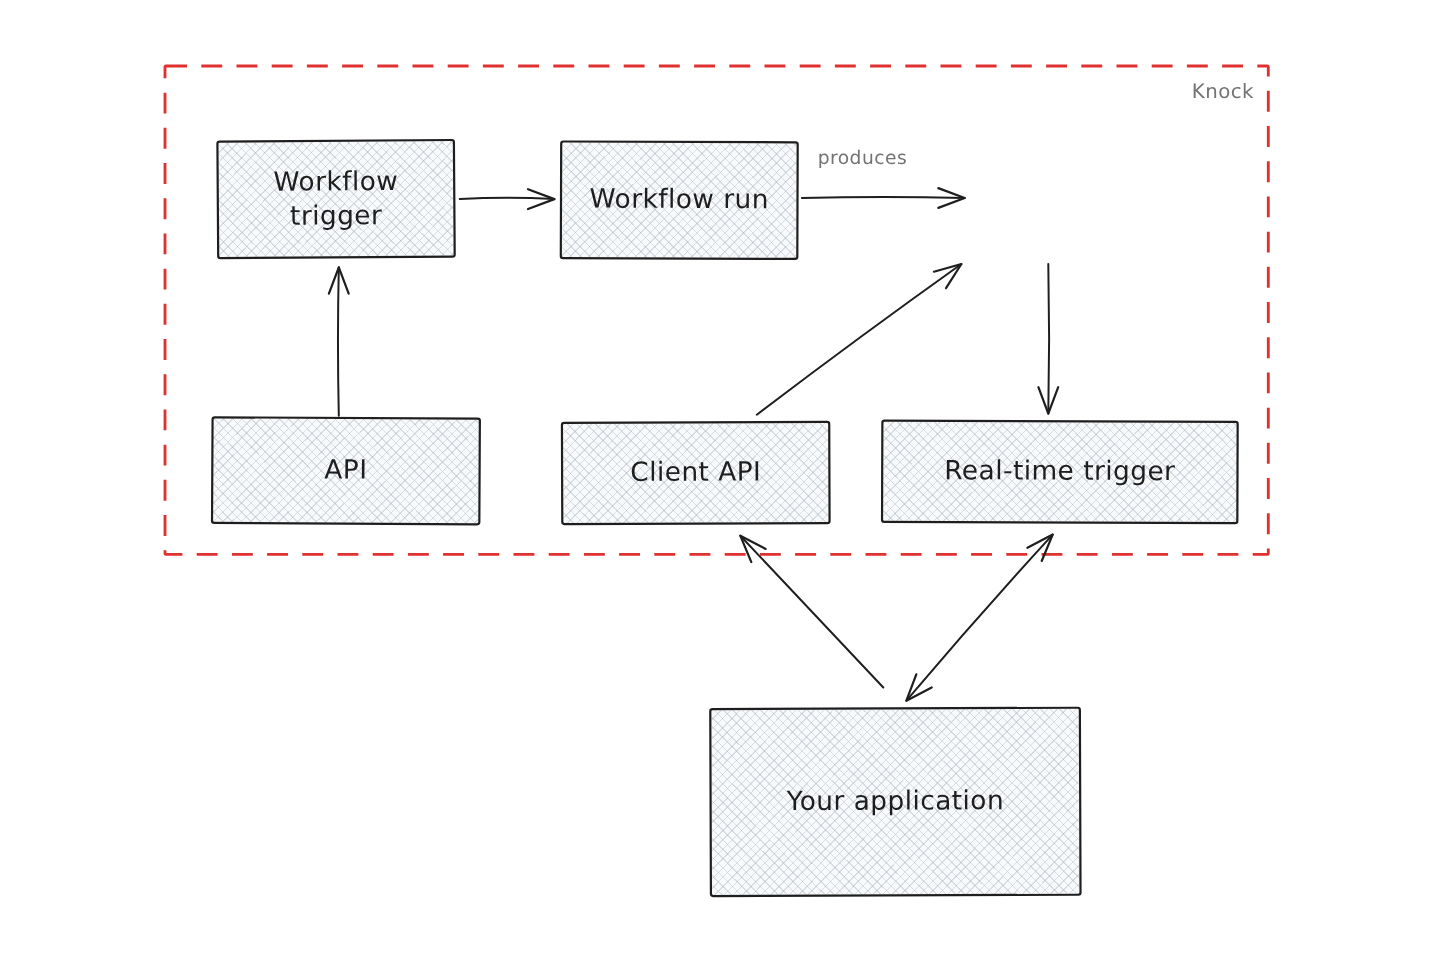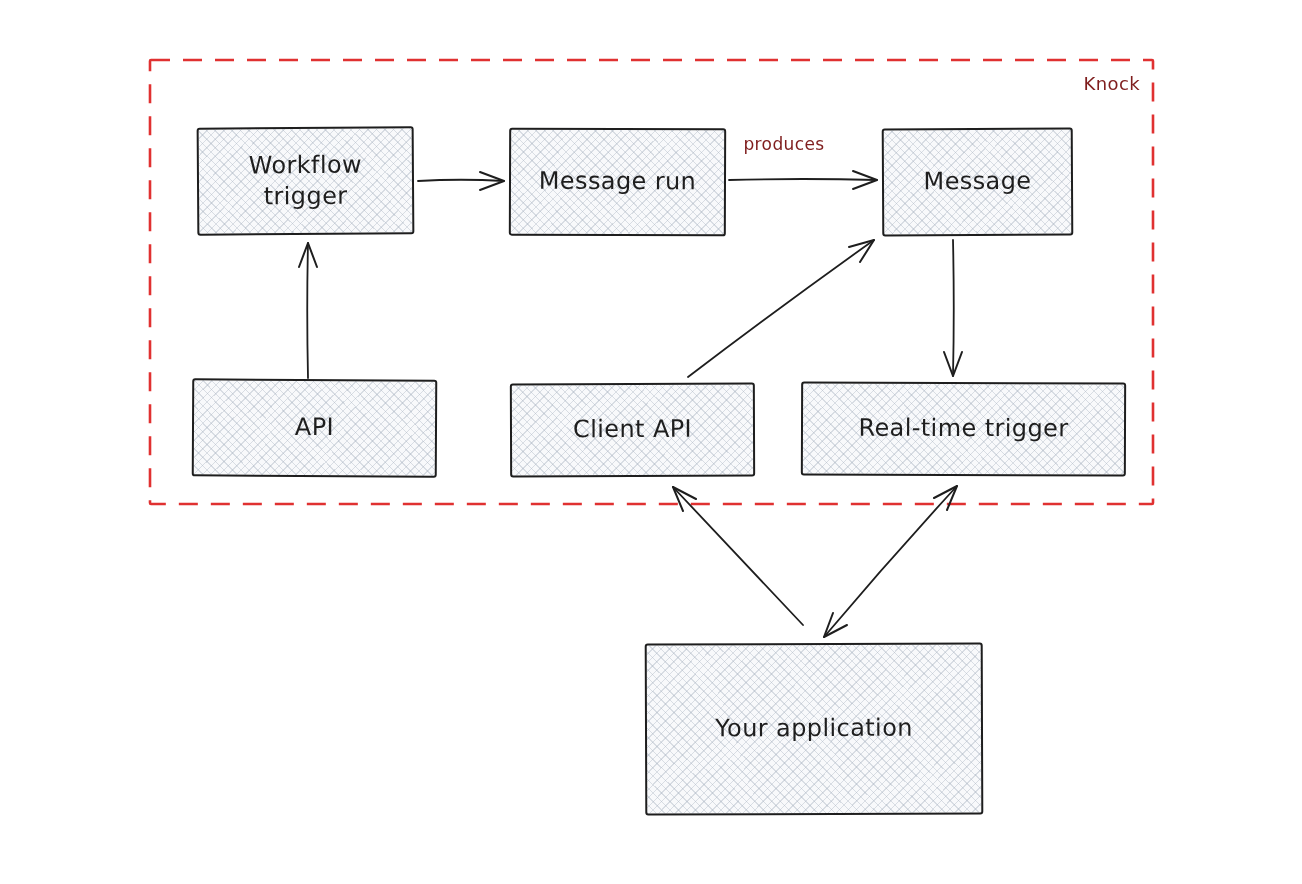--- a/index.html
+++ b/index.html
@@ -37,21 +37,21 @@
   #node-workflow-trigger { left: 197px; top: 127px; width: 217px; height: 108px; transform: rotate(-0.4deg); }
   #node-workflow-run     { left: 509px; top: 128px; width: 217px; height: 108px; transform: rotate( 0.2deg); }
   #node-message          { left: 882px; top: 128px; width: 191px; height: 108px; transform: rotate(-0.3deg); }
   #node-api              { left: 192px; top: 379px; width: 245px; height:  98px; transform: rotate( 0.3deg); }
   #node-client-api       { left: 510px; top: 383px; width: 245px; height:  94px; transform: rotate(-0.2deg); justify-content: center; }
   #node-realtime-service { left: 801px; top: 382px; width: 325px; height:  94px; transform: rotate( 0.2deg); }
   #node-your-application { left: 645px; top: 643px; width: 338px; height: 172px; transform: rotate(-0.2deg); }
 
   .float-label {
     position: absolute;
-    color: #7f1d1d;
+    color: #737373;
     letter-spacing: 0.4px;
   }
   #knock-label    { left: 1060px; top: 73px;  width: 80px;  font-size: 18px; text-align: right; }
   #produces-label { left: 732px;  top: 134px; width: 104px; font-size: 17px; text-align: center; }
 
   svg.overlay {
     position: absolute;
     left: 0; top: 0;
     pointer-events: none;
   }
@@ -61,24 +61,21 @@
 </style>
 </head>
 <body>
 
 <div class="canvas">
 
   <div class="node" id="node-workflow-trigger">
     <span>Workflow trigger</span>
   </div>
   <div class="node" id="node-workflow-run">
-    <span>Message run</span>
-  </div>
-  <div class="node" id="node-message">
-    <span>Message</span>
+    <span>Workflow run</span>
   </div>
   <div class="node" id="node-api">
     <span>API</span>
   </div>
   <div class="node" id="node-client-api">
     <span>Client API</span>
   </div>
   <div class="node" id="node-realtime-service">
     <span>Real-time trigger</span>
   </div>

